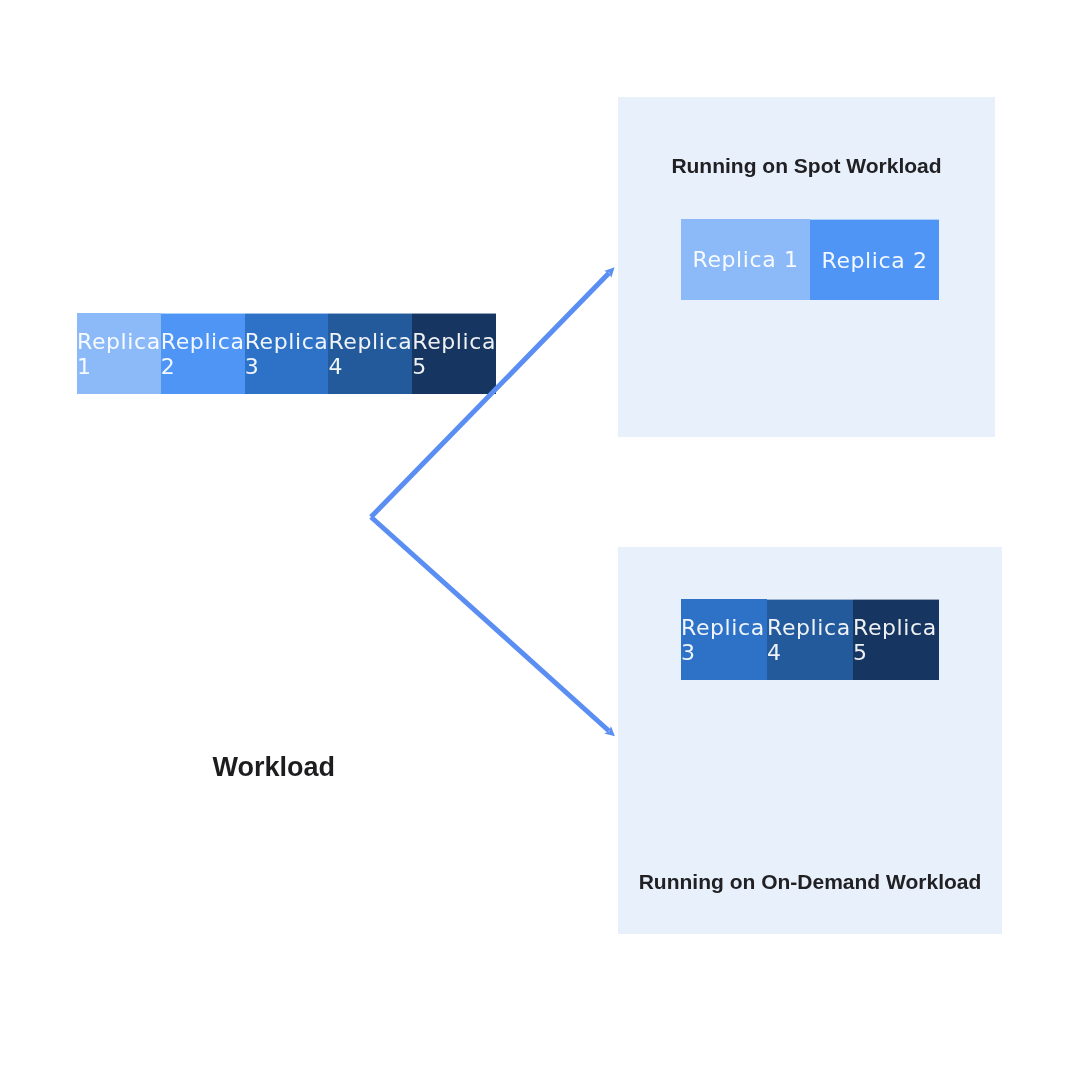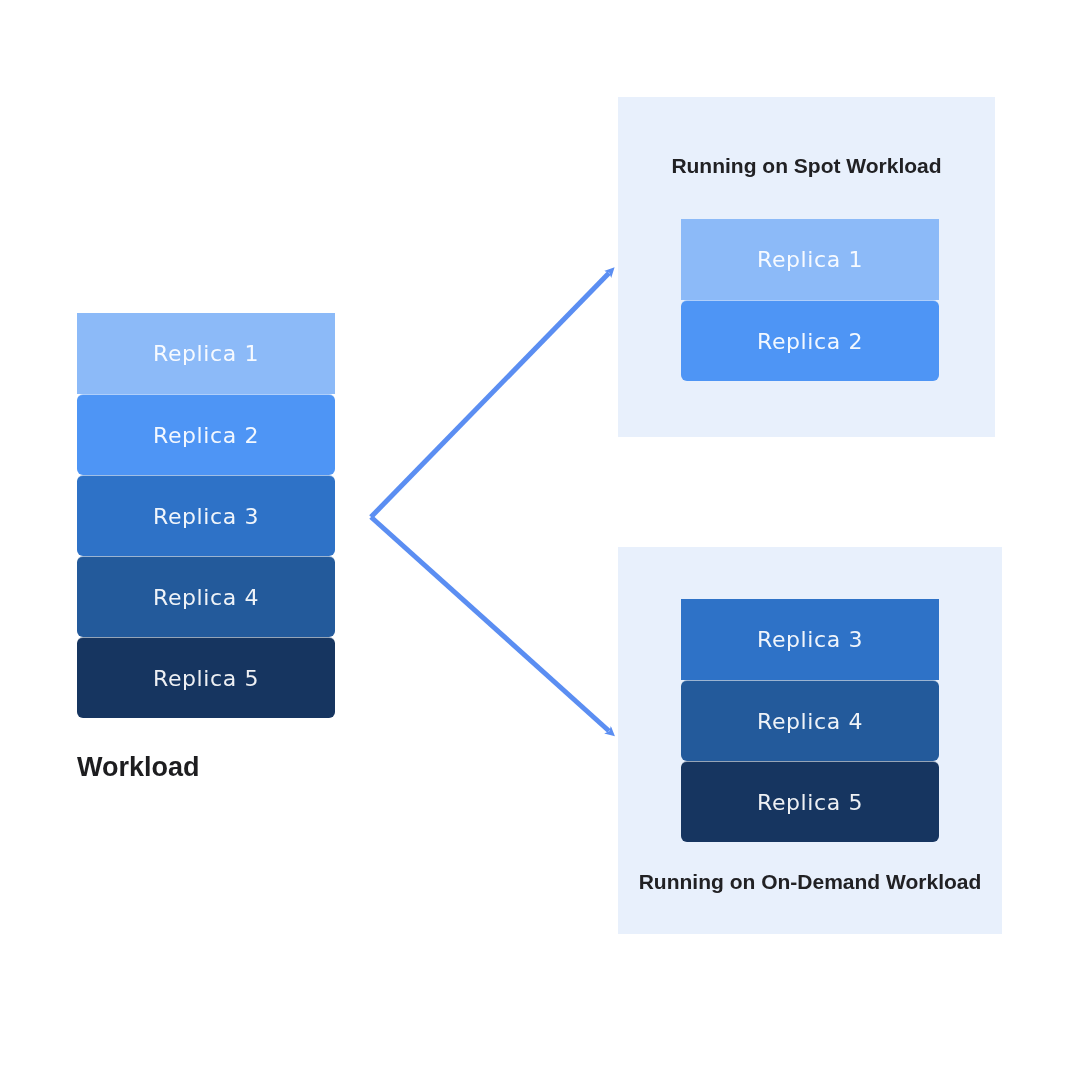--- a/index.html
+++ b/index.html
@@ -11,52 +11,51 @@
     position: relative;
     width: 1080px;
     height: 1080px;
     background: #ffffff;
     overflow: hidden;
     font-family: "Liberation Sans", sans-serif;
   }
   .stack {
     position: absolute;
     display: flex;
-    flex-direction: column;
+    flex-direction: row;
   }
   .replica-block {
     width: 100%;
     height: 81px;
     display: flex;
     align-items: center;
     justify-content: center;
     box-sizing: border-box;
   }
   .replica-block + .replica-block {
     border-top: 1px solid rgba(255,255,255,0.55);
-    border-radius: 6px;
   }
   .replica-block span {
     color: rgba(255,255,255,0.93);
     font-family: "DejaVu Sans", sans-serif;
     font-size: 22px;
     font-weight: 400;
     letter-spacing: 0.6px;
   }
   .workload-stack {
     left: 77px;
     top: 313px;
     width: 258px;
   }
   .workload-label {
     position: absolute;
     left: 77px;
     top: 752px;
     width: 258px;
-    text-align: left;
+    text-align: right;
     font-size: 27px;
     font-weight: 700;
     color: #1d1d1f;
   }
   .panel {
     position: absolute;
     background: #e8f0fc;
   }
   .spot-panel {
     left: 618px;

